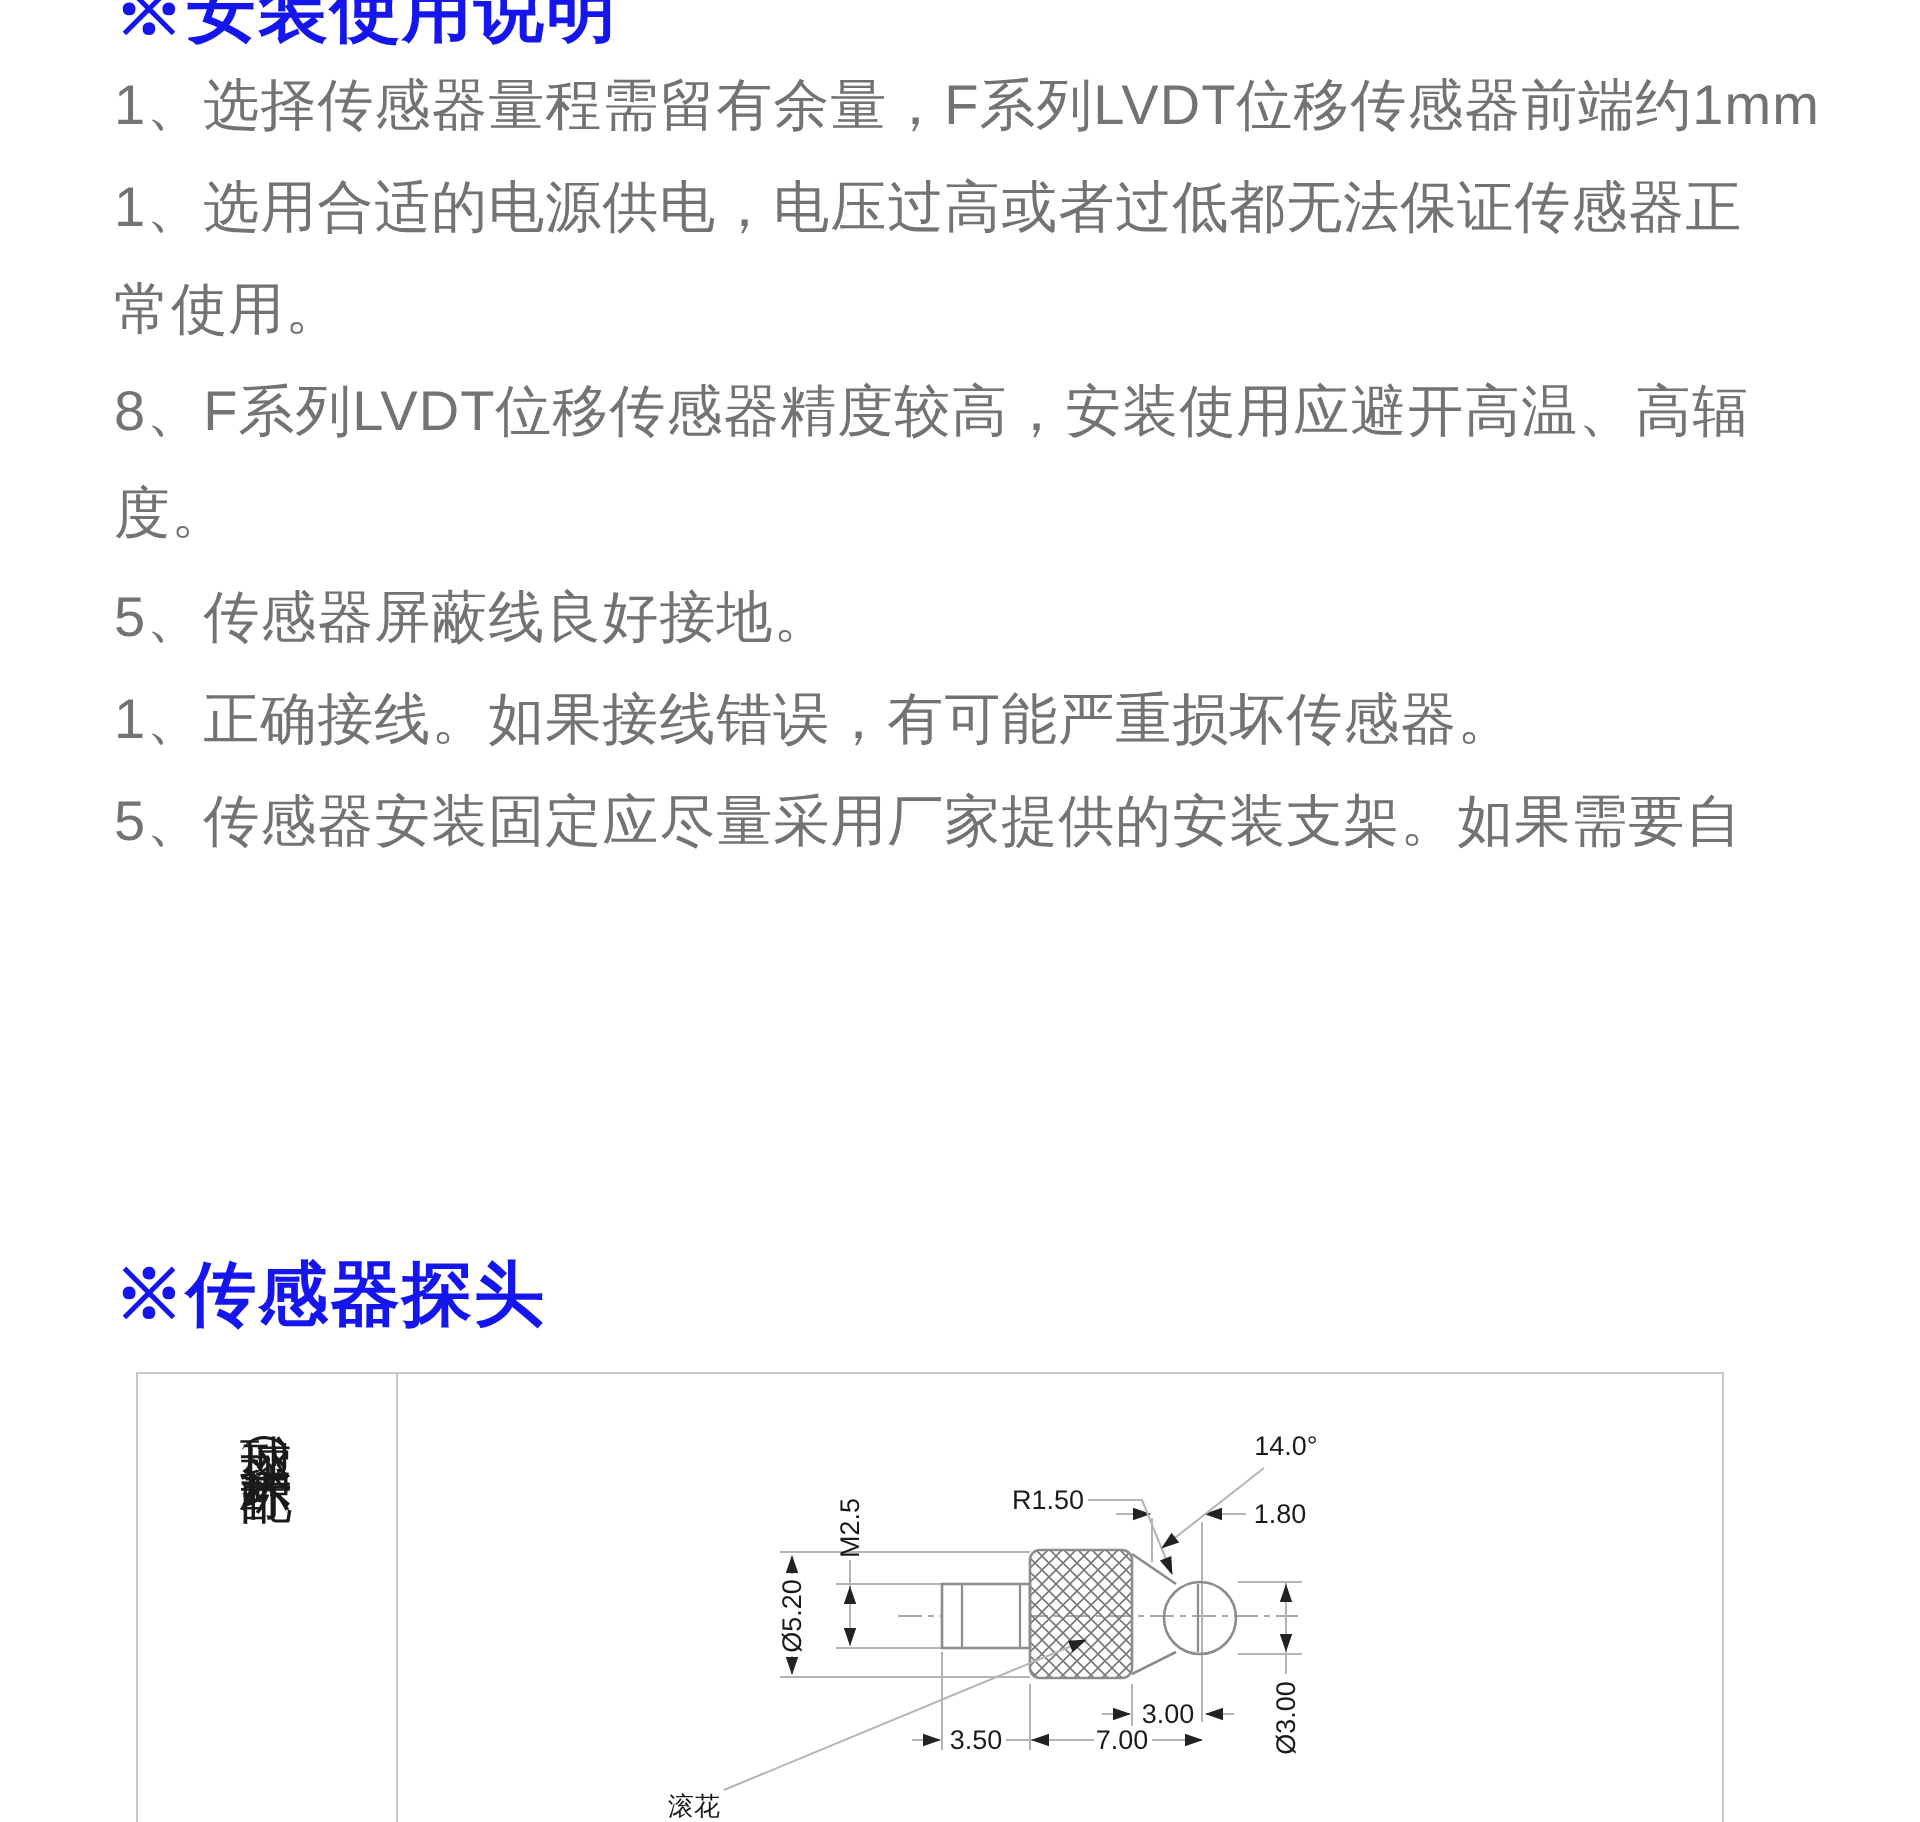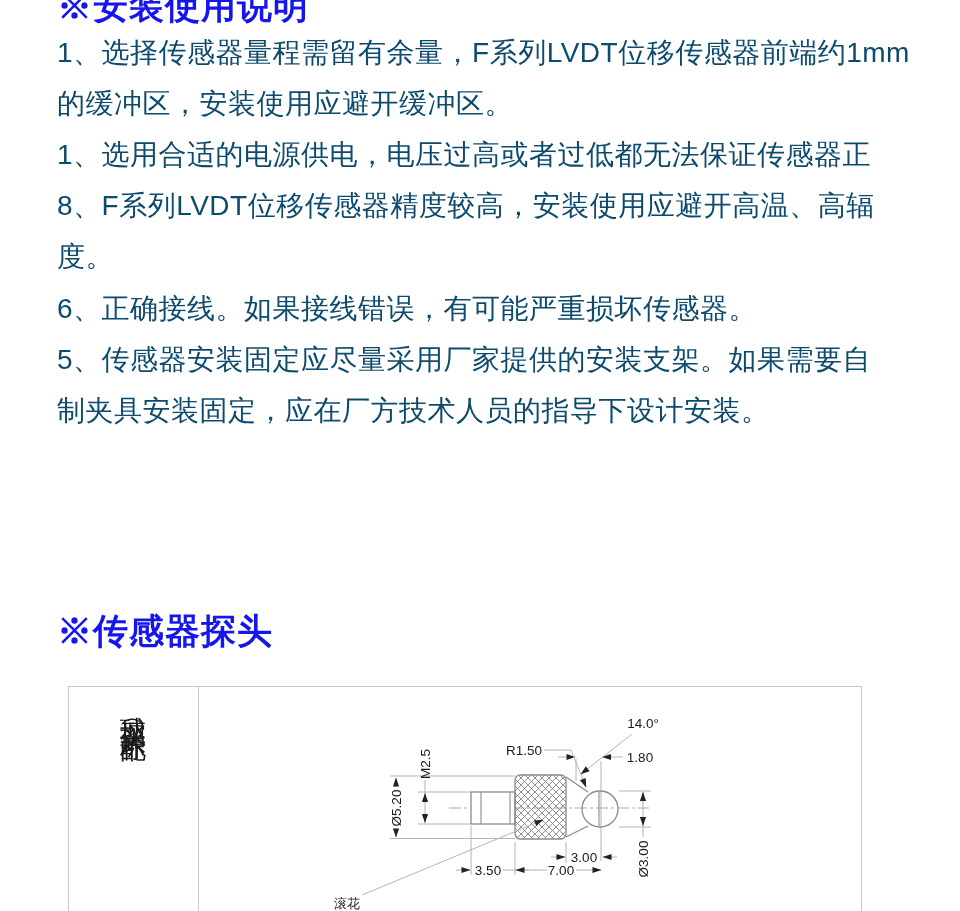--- a/index.html
+++ b/index.html
@@ -14,26 +14,26 @@
     position: absolute;
     left: 57px;
     font-size: 35px;
     line-height: 40px;
     font-weight: 600;
     color: #1515ee;
     white-space: nowrap;
     letter-spacing: 1px;
   }
   #title-install { top: -14px; }
-  #title-probe   { top: 611px; }
+  #title-probe   { top: 628px; }
   .instructions {
     position: absolute;
     top: 27px; left: 57px;
     width: 890px;
-    color: #0c4a6e;
+    color: #737373;
   }
   .instr-line {
     height: 51.2px;
     display: flex;
     align-items: center;
     font-size: 28px;
     letter-spacing: 0.5px;
     white-space: nowrap;
   }
   .probe-table {
@@ -70,27 +70,27 @@
     fill: #1a1a1a;
   }
 </style>
 </head>
 <body>
 
 <div id="title-install" class="title">※安装使用说明</div>
 
 <div class="instructions">
   <div class="instr-line">1、选择传感器量程需留有余量，F系列LVDT位移传感器前端约1mm</div>
-  <div class="instr-line">的缓冲区，安装使用应避开缓冲区。</div>
   <div class="instr-line">1、选用合适的电源供电，电压过高或者过低都无法保证传感器正</div>
+  <div class="instr-line">常使用。</div>
   <div class="instr-line">8、F系列LVDT位移传感器精度较高，安装使用应避开高温、高辐</div>
   <div class="instr-line">度。</div>
-  <div class="instr-line">6、正确接线。如果接线错误，有可能严重损坏传感器。</div>
+  <div class="instr-line">5、传感器屏蔽线良好接地。</div>
+  <div class="instr-line">1、正确接线。如果接线错误，有可能严重损坏传感器。</div>
   <div class="instr-line">5、传感器安装固定应尽量采用厂家提供的安装支架。如果需要自</div>
-  <div class="instr-line">制夹具安装固定，应在厂方技术人员的指导下设计安装。</div>
 </div>
 
 <div id="title-probe" class="title">※传感器探头</div>
 
 <div class="probe-table">
   <div class="probe-label-cell">
     <span class="vert-label">球型探头（标配</span>
   </div>
   <div class="probe-drawing-cell">
     <svg width="662" height="223" viewBox="0 0 662 223">

